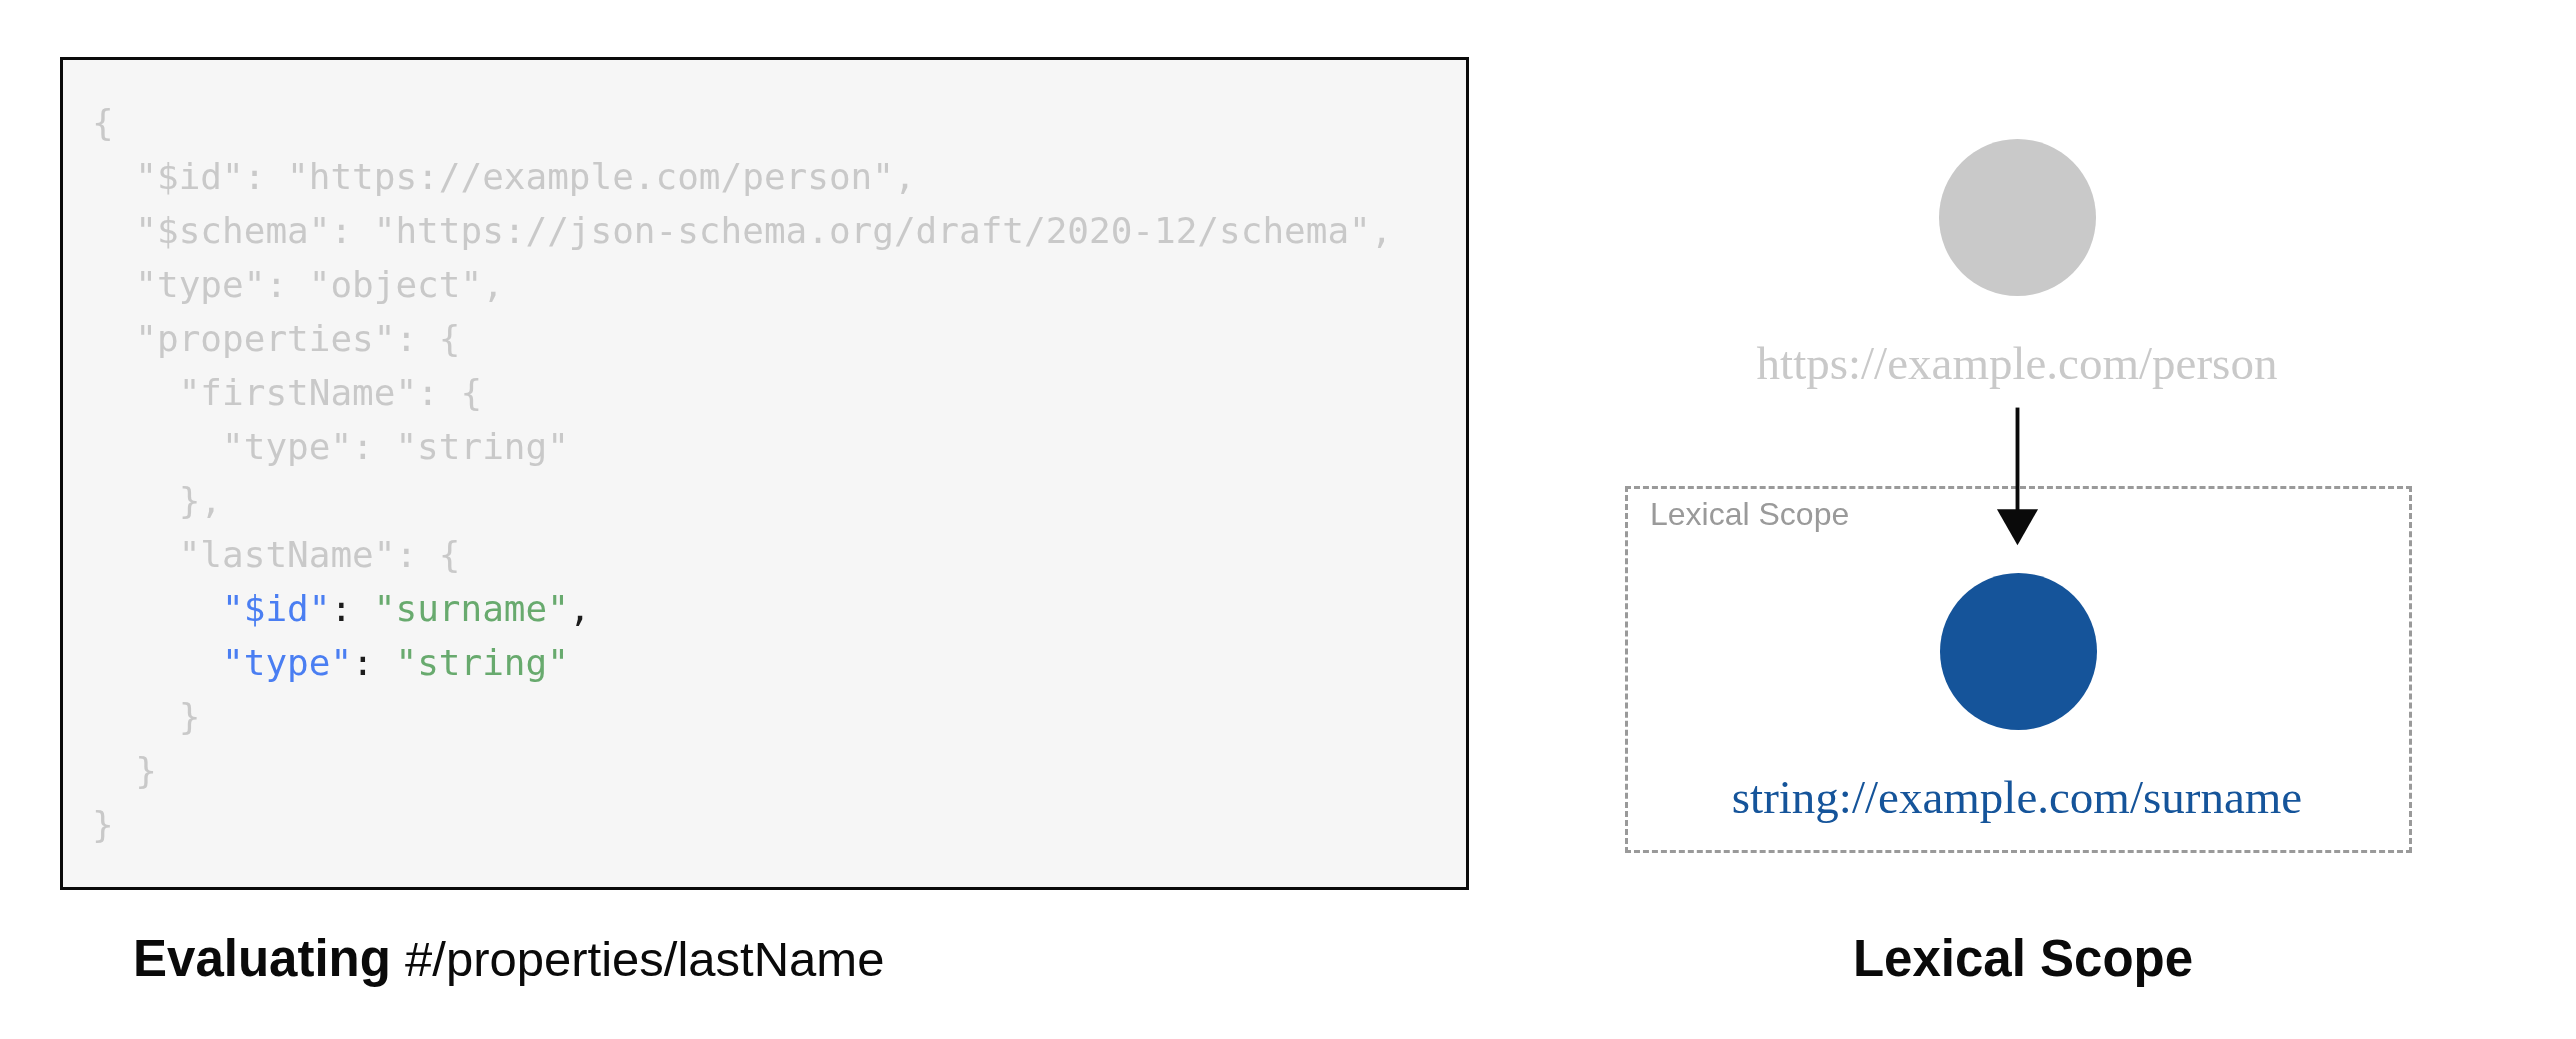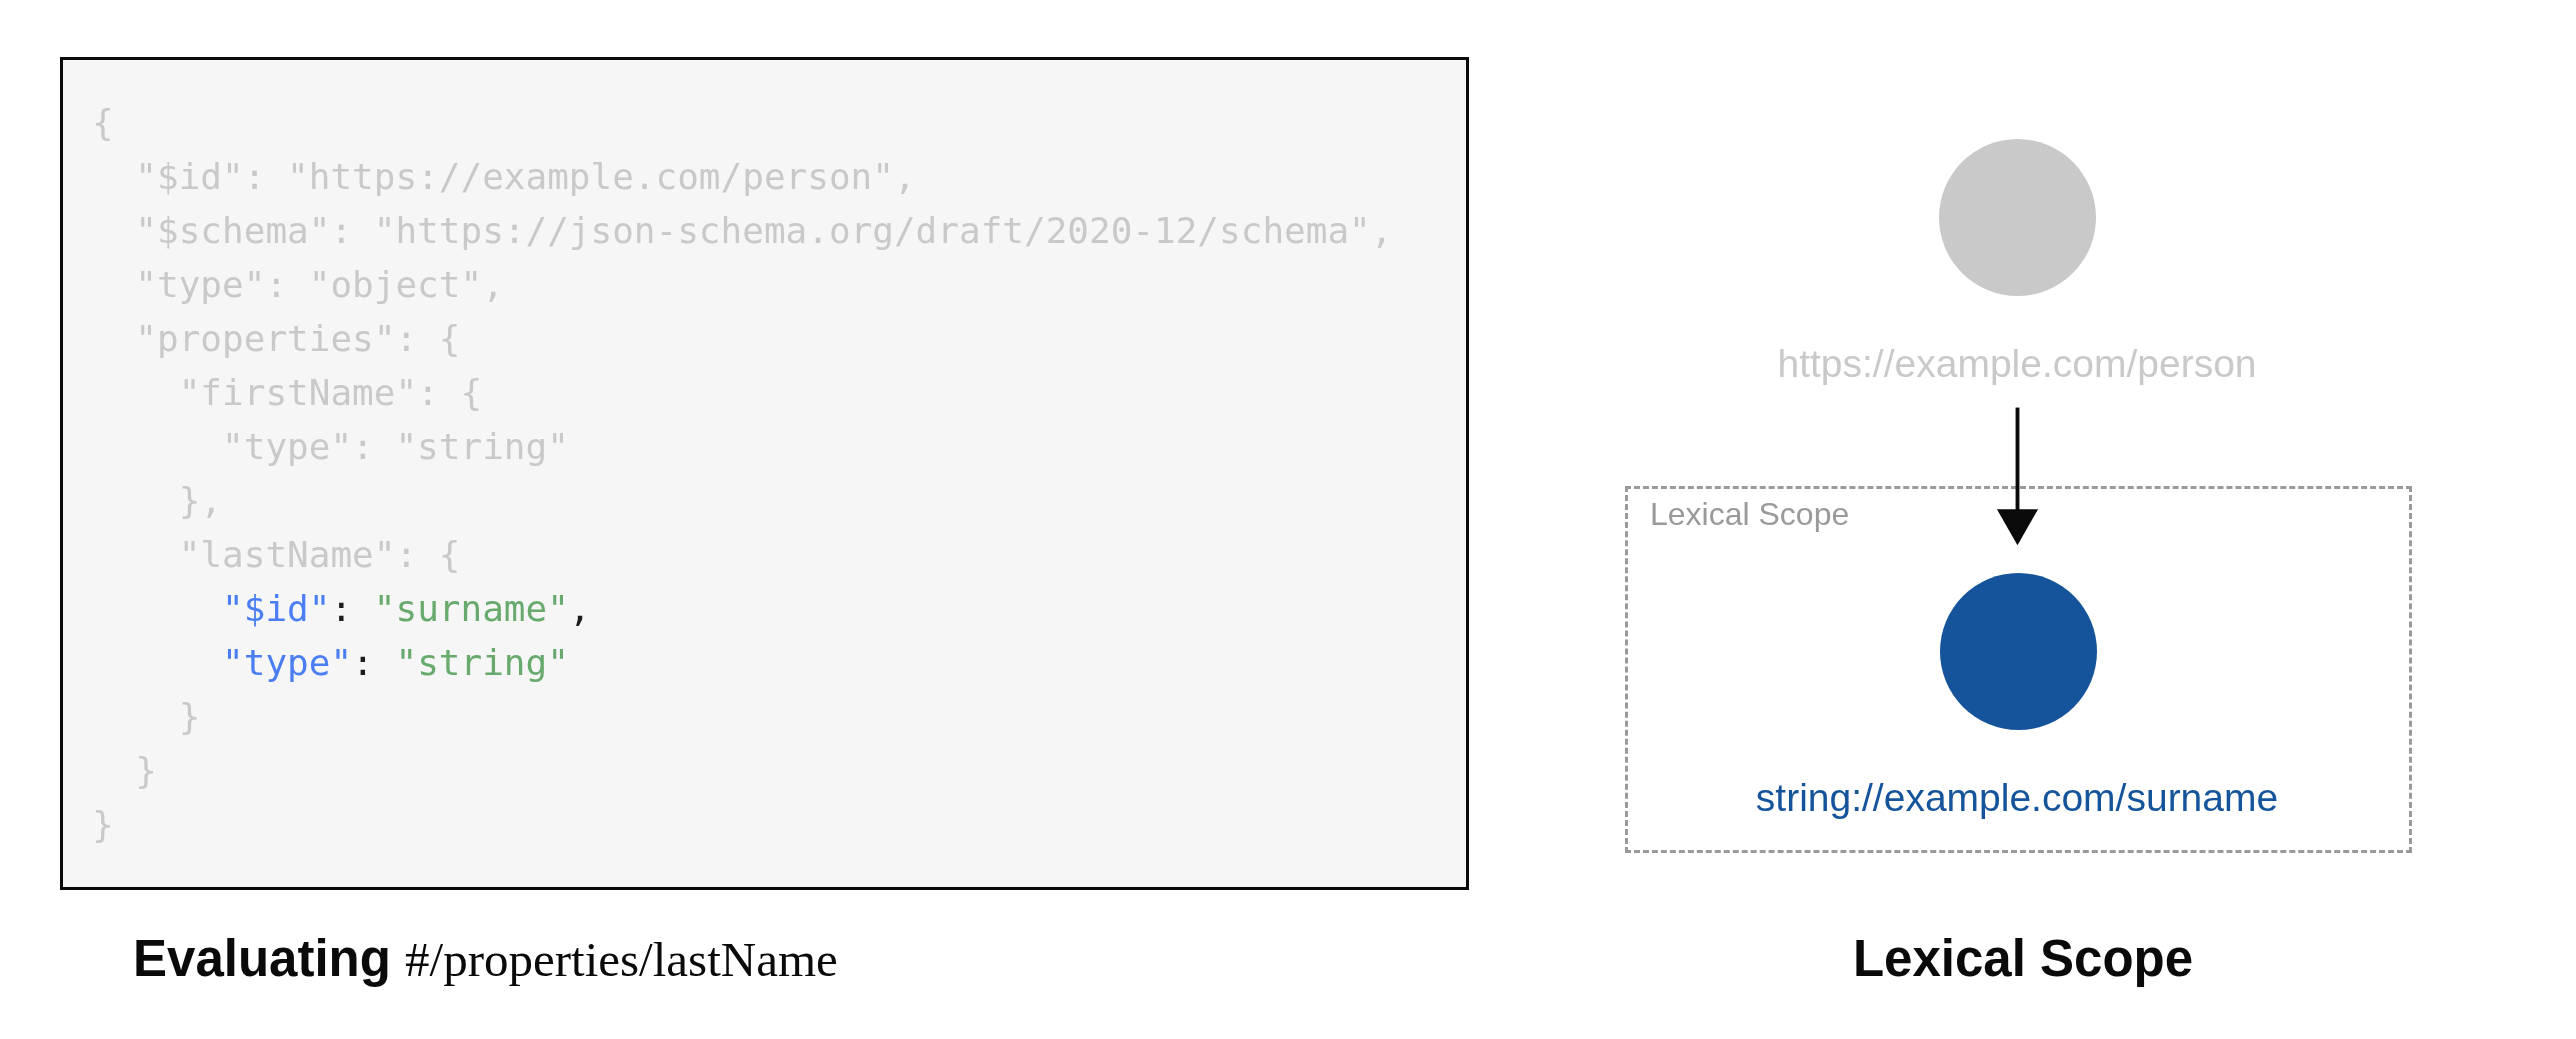--- a/index.html
+++ b/index.html
@@ -48,21 +48,21 @@
     white-space: nowrap;
     color: #0a0a0a;
   }
   .caption-left .cap-bold {
     font-family: "Liberation Sans", sans-serif;
     font-weight: bold;
     font-size: 51px;
     text-align: right;
   }
   .caption-left .cap-mono {
-    font-family: Liberation Serif, serif;
+    font-family: Liberation Sans, sans-serif;
     font-size: 49px;
     margin-top: 24px;
   }
   .caption-right {
     position: absolute;
     left: 2023px;
     top: 929px;
     transform: translateX(-50%);
     font-family: "Liberation Sans", sans-serif;
     font-weight: bold;
@@ -87,22 +87,22 @@
     left: 1940px;
     top: 573px;
     width: 157px;
     height: 157px;
     background: #15549a;
   }
   .node-label {
     position: absolute;
     left: 2017px;
     transform: translateX(-50%);
-    font-family: Liberation Sans, sans-serif;
-    font-size: 39px;
+    font-family: Liberation Serif, serif;
+    font-size: 47px;
     line-height: 47px;
     white-space: nowrap;
   }
   .person-label {
     top: 340px;
     color: #c9c9c9;
   }
   .surname-label {
     top: 774px;
     color: #15549a;

